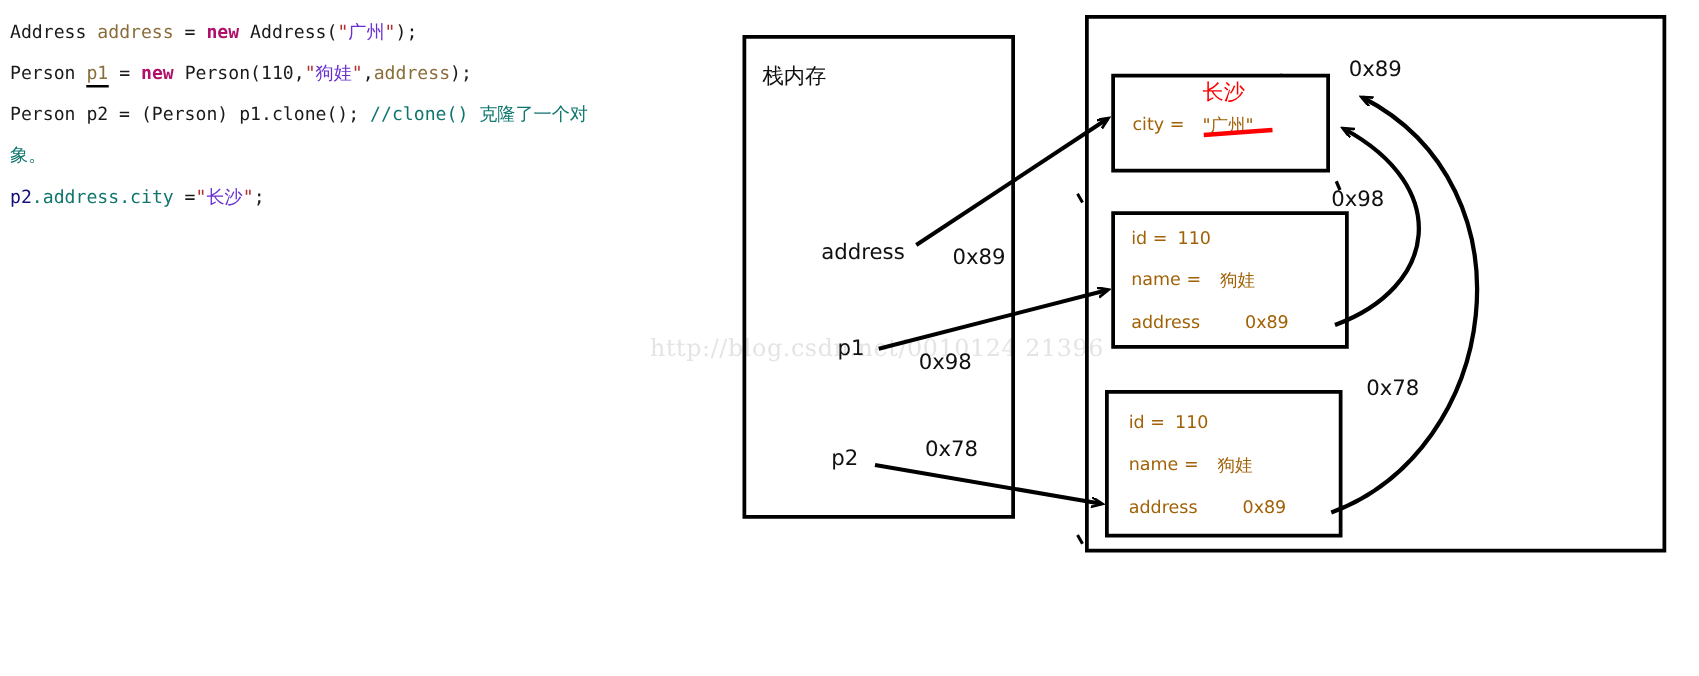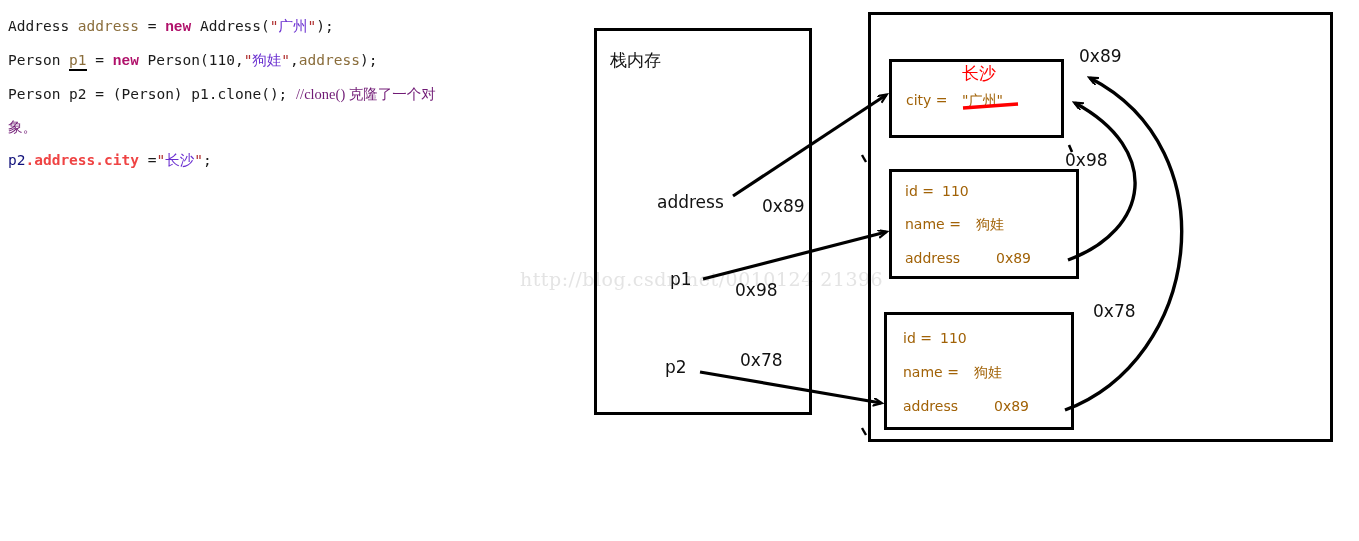--- a/index.html
+++ b/index.html
@@ -23,26 +23,26 @@
     width: 560px;
     font-family: "DejaVu Sans Mono", monospace;
     font-size: 14.5px;
     line-height: 33px;
     white-space: pre-wrap;
     color: #000000;
   }
   #code-block .ln { display: block; }
   .t-plain  { color: #1a1a1a; }
   .t-var    { color: #8a6d3b; }
-  .t-kw     { color: #b0106a; font-weight: bold; font-family: Liberation Mono, monospace; }
+  .t-kw     { color: #b0106a; font-weight: bold; }
   .t-str    { color: #6a2fd0; margin-top: 20px; }
   .t-quote  { color: #b03030; }
   .t-num    { color: #1a1a1a; margin-top: 24px; }
-  .t-comment{ color: #701a75; font-family: Liberation Serif, serif; }
-  .t-field  { color: #ef4444; font-weight: bold; }
+  .t-comment{ color: #0f766e; }
+  .t-field  { color: #0f766e; }
   .t-obj    { color: #10107a; }
 
   .u-underline {
     border-bottom: 2.5px solid #000;
     padding-bottom: 1px;
   }
 
   
   #watermark {
     position: absolute;

